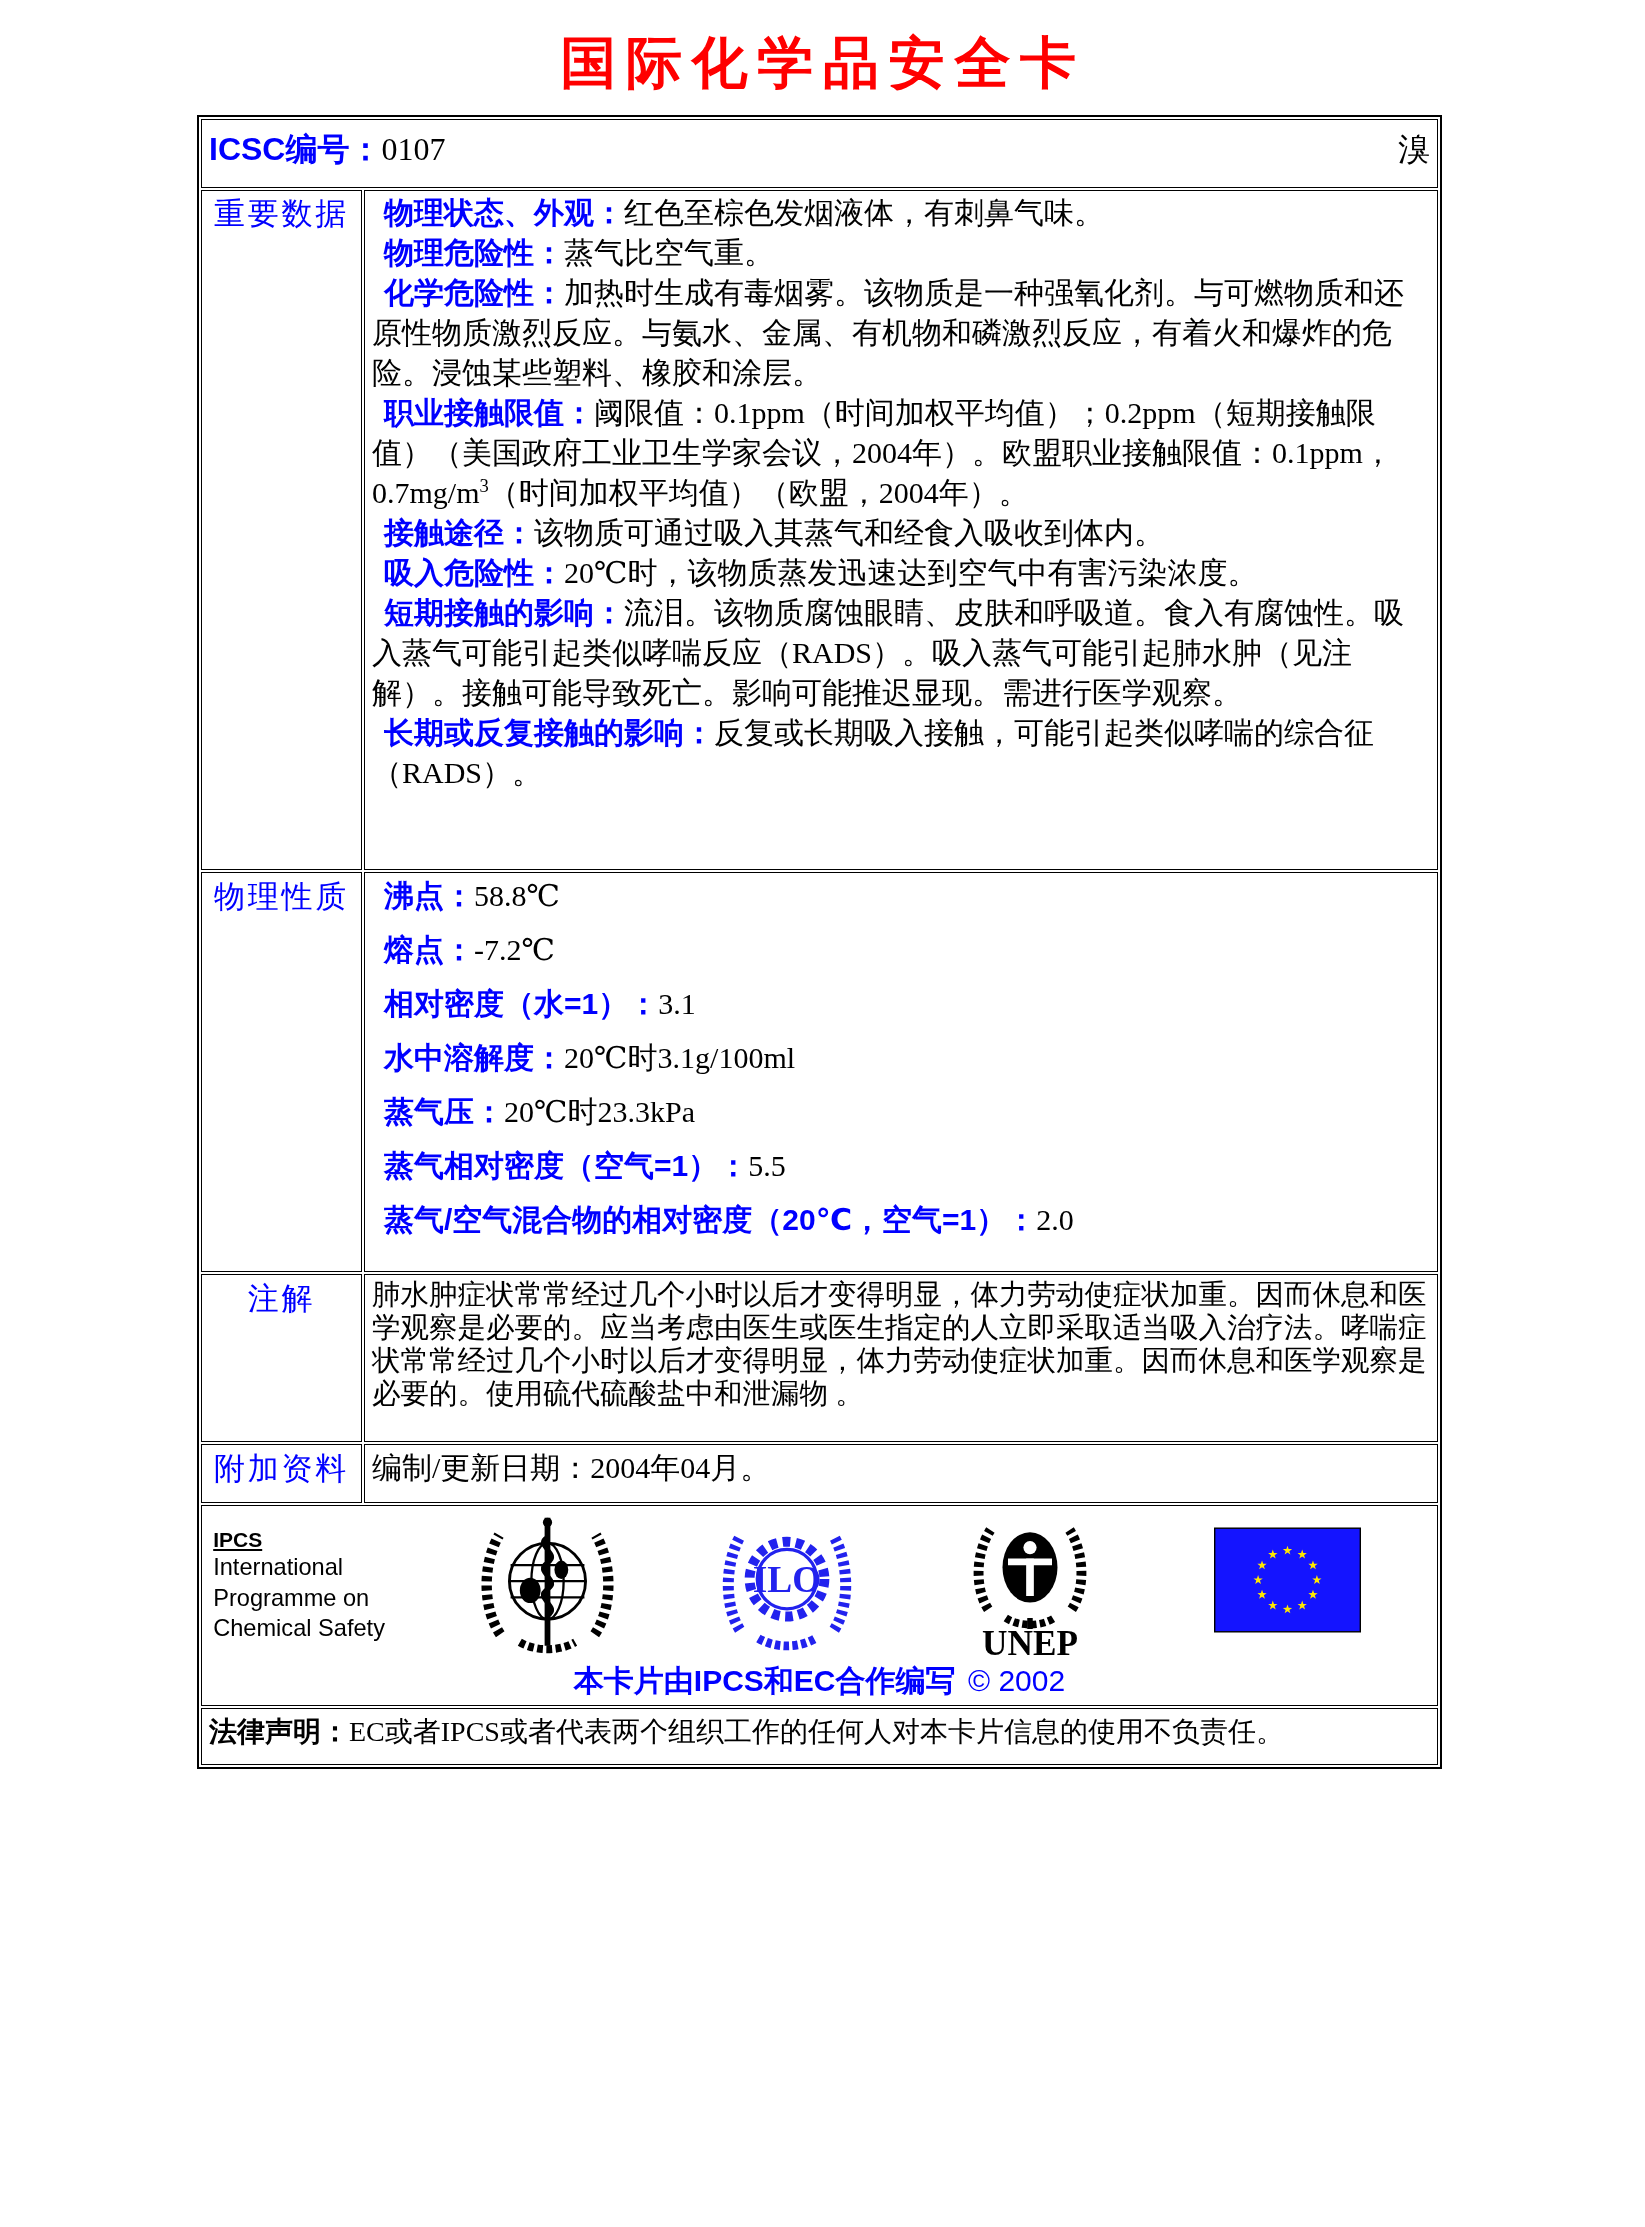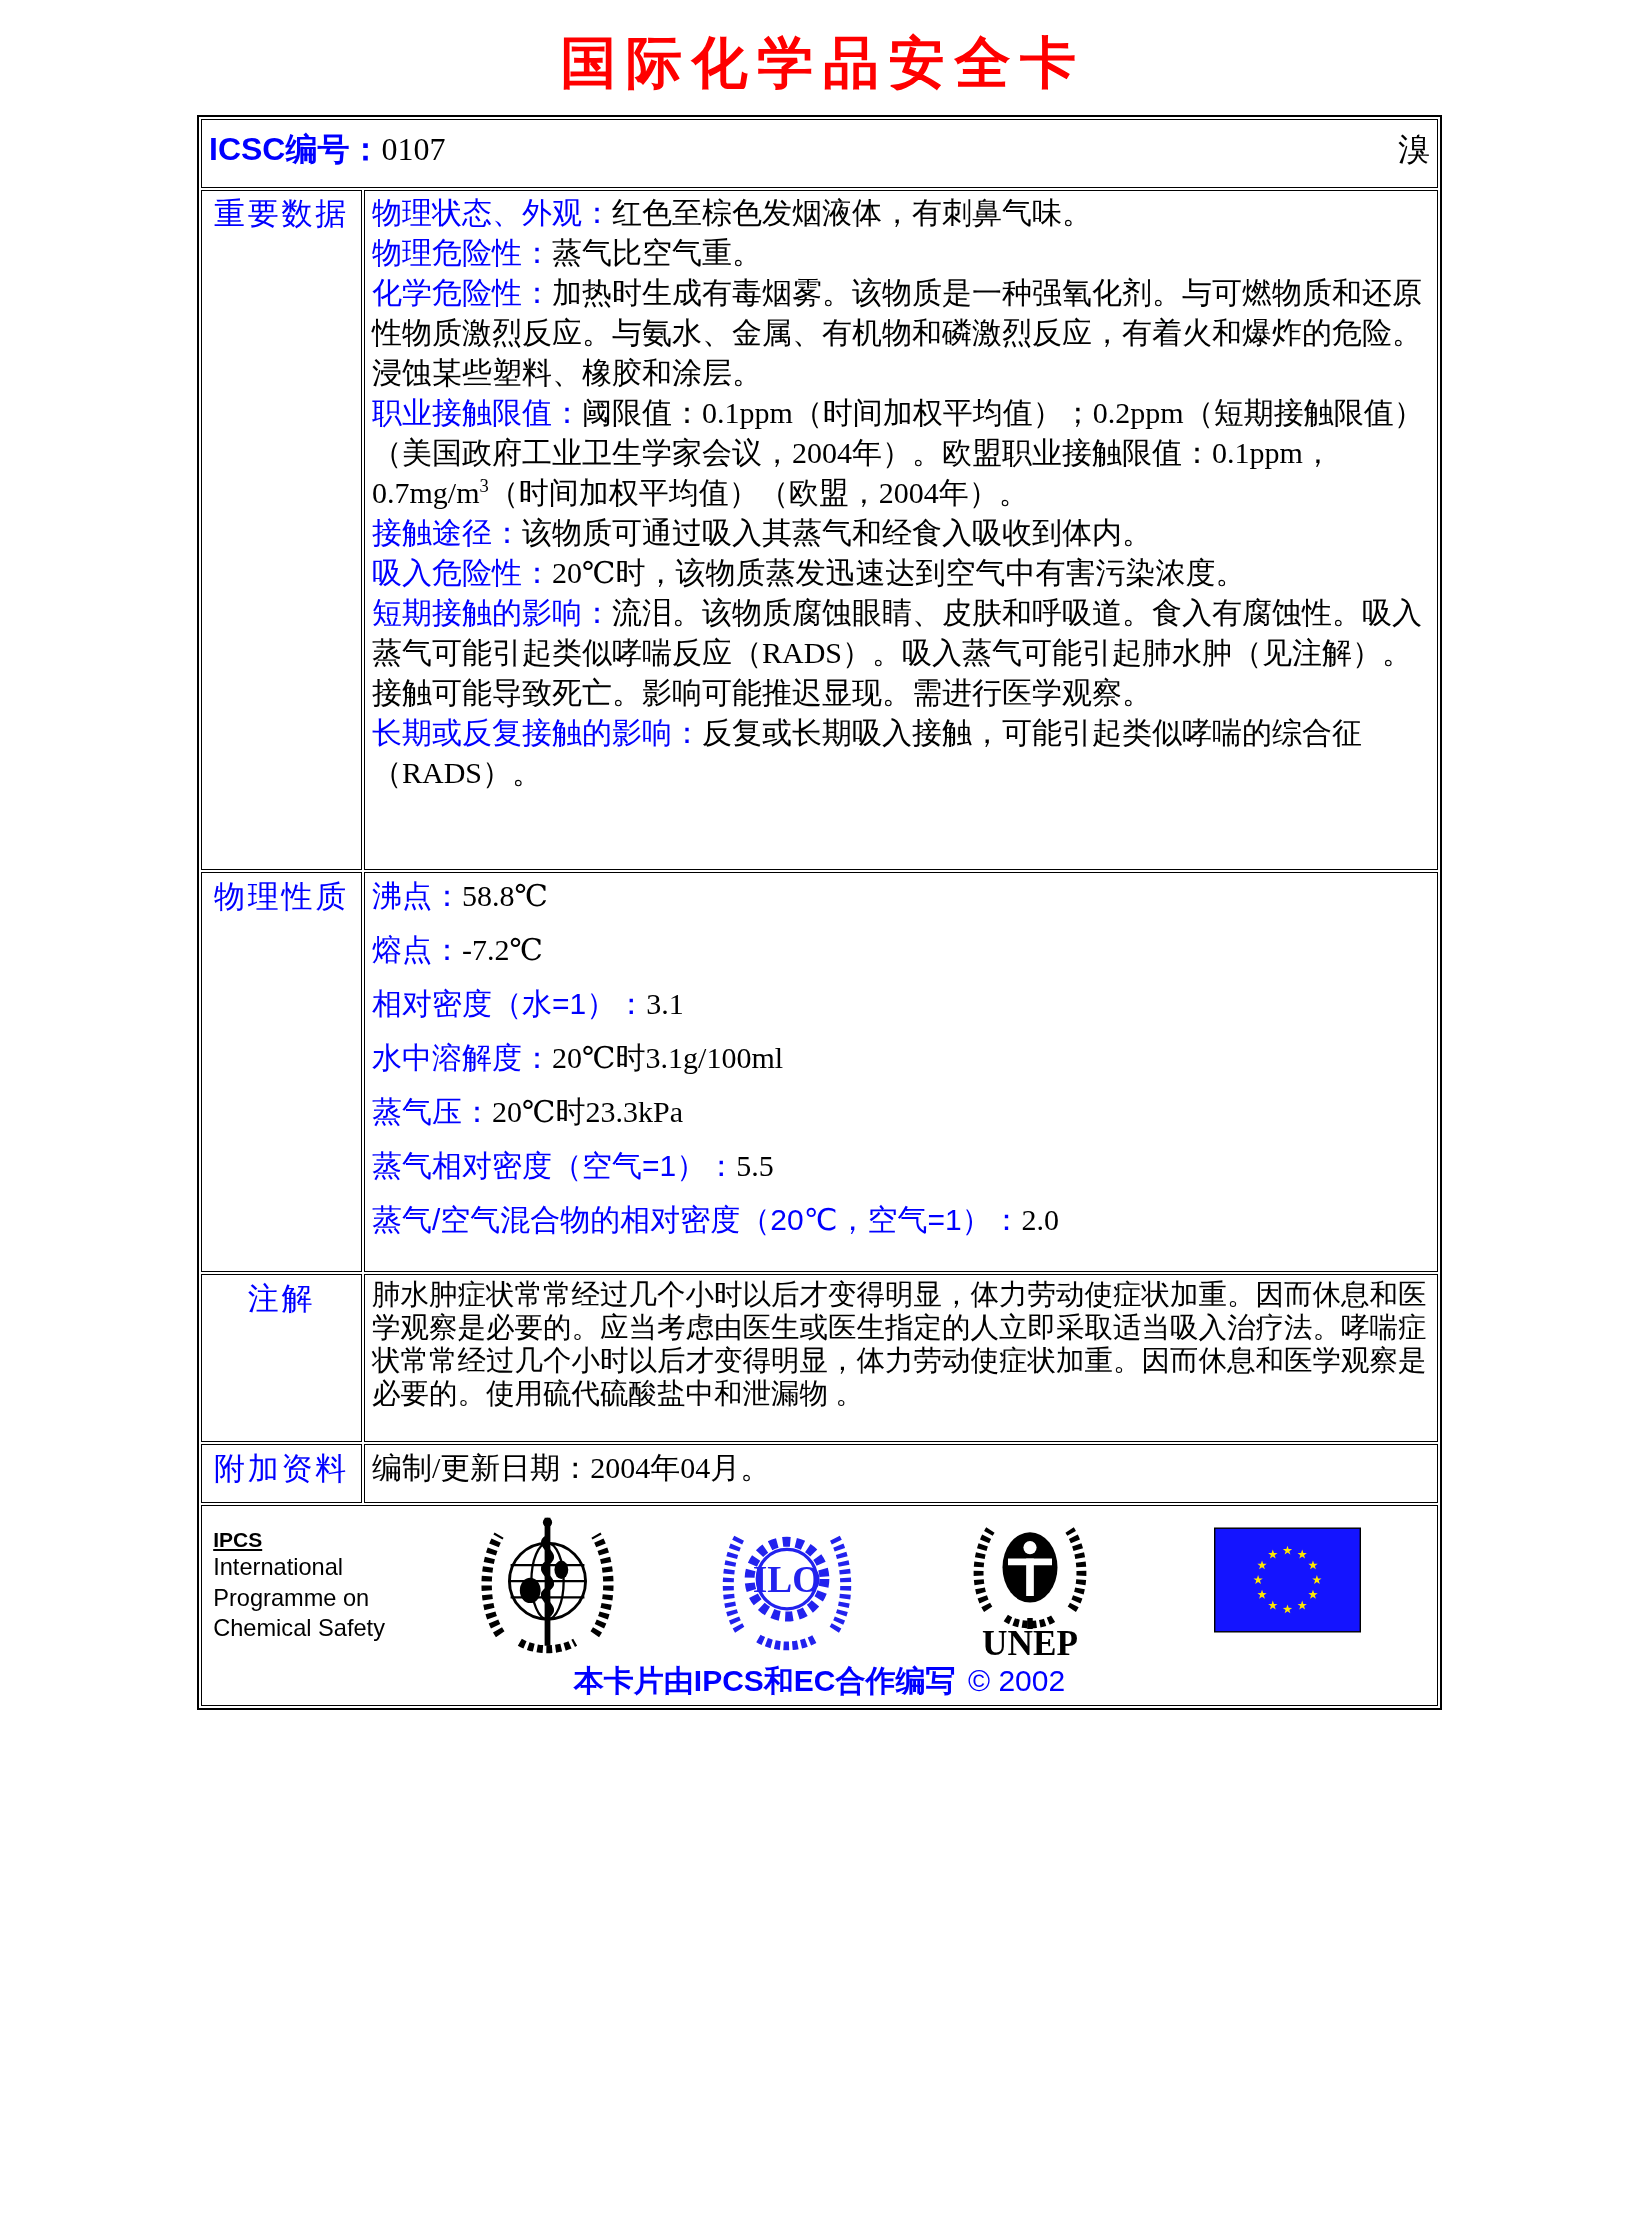--- a/index.html
+++ b/index.html
@@ -48,22 +48,23 @@
        font-size:32px;line-height:1.4;padding-top:4.2px;}
   .hdr .icsc-label{color:#0000ff;font-weight:bold;
        font-family:"Liberation Sans","DejaVu Sans",sans-serif;}
   .hdr .icsc-num{color:#000;}
   .hdr .substance{color:#000;}
 
   
   .content-cell{font-size:30px;line-height:40px;}
   .entry{margin:0;}
   .entry .lbl{
-    color:#0000ff;font-weight:normal;
+    color:#0000ff;font-weight:bold;
     font-family:"Liberation Sans","DejaVu Sans",sans-serif;
+    margin-left:12px;
   }
   .entry .txt{color:#000;}
   .entry sup{font-size:0.62em;line-height:0;}
 
   td.physical-cell .entry{margin-bottom:14px;}
 
   td.notes-cell{font-size:28.5px;line-height:33px;padding-top:5.6px;}
   td.additional-cell{font-size:30px;line-height:1.3;padding-top:5.6px;}
 
   
@@ -238,15 +239,20 @@
           </span>
         </div>
 
         <div class="logos-caption">
           <span class="cap-main">本卡片由IPCS和EC合作编写</span><span class="cap-copy">© 2002</span>
         </div>
       </div>
     </td>
   </tr>
 
+  <tr class="row-legal">
+    <td colspan="2" class="legal-cell">
+      <span class="legal-label">法律声明：</span><span class="legal-text">EC或者IPCS或者代表两个组织工作的任何人对本卡片信息的使用不负责任。</span>
+    </td>
+  </tr>
 </tbody>
   </table>
 
 
 </body></html>

